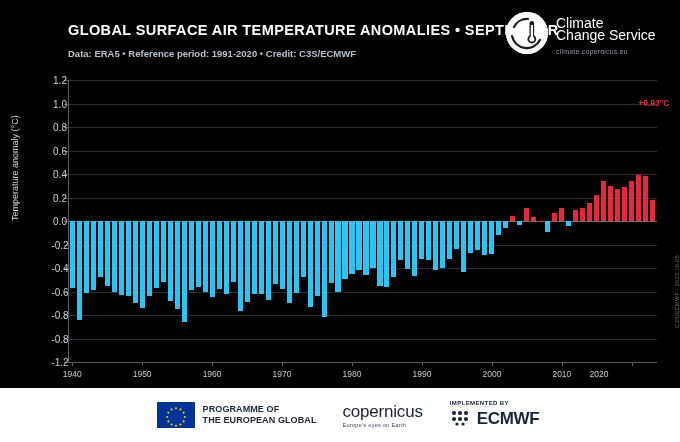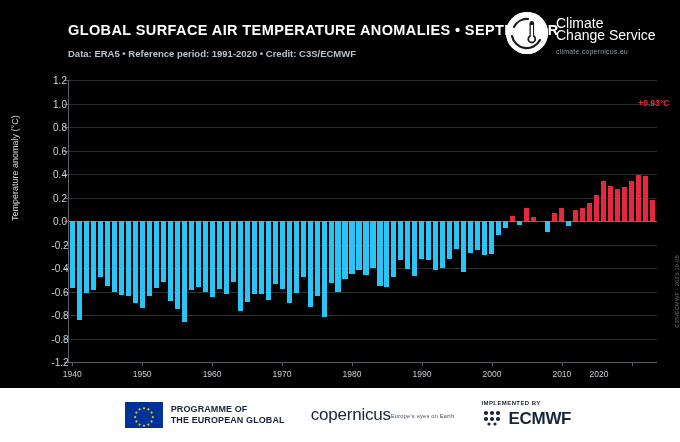--- a/index.html
+++ b/index.html
@@ -194,21 +194,21 @@
     border-radius: 1px;
   }
   .eu-flag svg { position: absolute; left:0; top:0; }
   .eu-text {
     font-size: 9px;
     font-weight: bold;
     line-height: 11px;
     color: #17243b;
     letter-spacing: 0.1px;
   }
-  .cop-block { display: flex; flex-direction: row; align-items: center; }
+  .cop-block { display: flex; flex-direction: column; align-items: flex-start; }
   .cop-word {
     font-size: 17px;
     color: #17243b;
     letter-spacing: -0.2px;
     line-height: 18px;
     position: relative;
   }
   .cop-sub {
     font-size: 5.5px;
     color: #3c4a5c;

